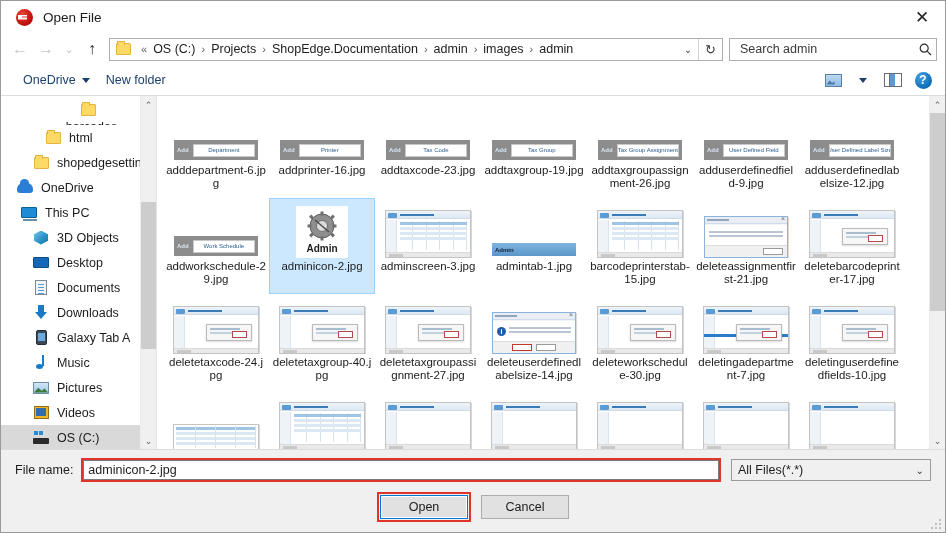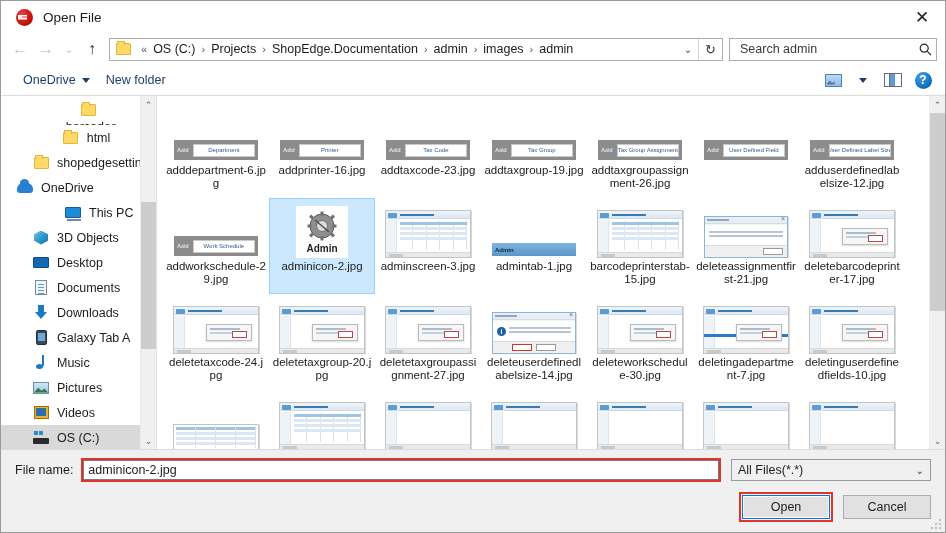--- a/index.html
+++ b/index.html
@@ -644,21 +644,21 @@
     cursor: pointer;
     position: relative;
   }
   .filter-select .arrow {
     margin-left: auto;
     font-size: 10px; color: #3a3a3a;
   }
   .row2 {
     display: flex;
     align-items: center;
-    justify-content: flex-end;
+    justify-content: center;
     margin-top: 10px;
     gap: 10px;
   }
   .btn-outline {
     border: 2px solid #e0332a;
     padding: 1px;
     display: inline-flex;
   }
   .btn {
     min-width: 88px;
@@ -762,39 +762,39 @@
   <div class="body">
 
     <div class="sidebar">
       <div class="nav-list" id="nav-list">
           <div class="nav-item" style="padding-left: 30px; flex-direction: column;">
             <span class="nav-ico">
               <span class="ic-folder"></span>
             </span>
             <span class="nav-label">barcodes</span>
           </div>
-          <div class="nav-item" style="padding-left: 18px; justify-content: center;">
+          <div class="nav-item" style="padding-left: 42px;">
             <span class="nav-ico">
               <span class="ic-folder"></span>
             </span>
             <span class="nav-label">html</span>
           </div>
           <div class="nav-item" style="padding-left: 30px;">
             <span class="nav-ico">
               <span class="ic-folder"></span>
             </span>
             <span class="nav-label">shopedgesetting</span>
           </div>
           <div class="nav-item" style="padding-left: 14px;">
             <span class="nav-ico">
               <span class="ic-cloud"></span>
             </span>
             <span class="nav-label">OneDrive</span>
           </div>
-          <div class="nav-item" style="padding-left: 18px; margin-left: 44px;">
+          <div class="nav-item" style="padding-left: 18px;">
             <span class="nav-ico">
               <span class="ic-pc"></span>
             </span>
             <span class="nav-label">This PC</span>
           </div>
           <div class="nav-item" style="padding-left: 30px;">
             <span class="nav-ico">
               <span class="ic-cube"></span>
             </span>
             <span class="nav-label">3D Objects</span>
@@ -904,20 +904,21 @@
             </div>
             <div class="file-label">addtaxgroupassignment-26.jpg</div>
           </div>
           <div class="file-item">
             <div class="thumb-wrap">
               <div class="tb-bar">
                 <span class="lbl-l">Add</span>
                 <span class="lbl-r">User Defined Field</span>
               </div>
             </div>
+            <div class="file-label">adduserdefinedfield-9.jpg</div>
           </div>
           <div class="file-item">
             <div class="thumb-wrap">
               <div class="tb-bar">
                 <span class="lbl-l">Add</span>
                 <span class="lbl-r">User Defined Label Size</span>
               </div>
             </div>
             <div class="file-label">adduserdefinedlabelsize-12.jpg</div>
           </div>
@@ -1050,21 +1051,21 @@
           </div>
           <div class="file-item">
             <div class="thumb-wrap">
               <div class="tb-win">
                 <div class="wtop"></div>
                 <div class="wside"></div>
                 <div class="wbot"></div>
                 <div class="wdlg"></div>
               </div>
             </div>
-            <div class="file-label">deletetaxgroup-20.jpg</div>
+            <div class="file-label">deletetaxgroup-40.jpg</div>
           </div>
           <div class="file-item">
             <div class="thumb-wrap">
               <div class="tb-win">
                 <div class="wtop"></div>
                 <div class="wside"></div>
                 <div class="wbot"></div>
                 <div class="wdlg"></div>
               </div>
             </div>

